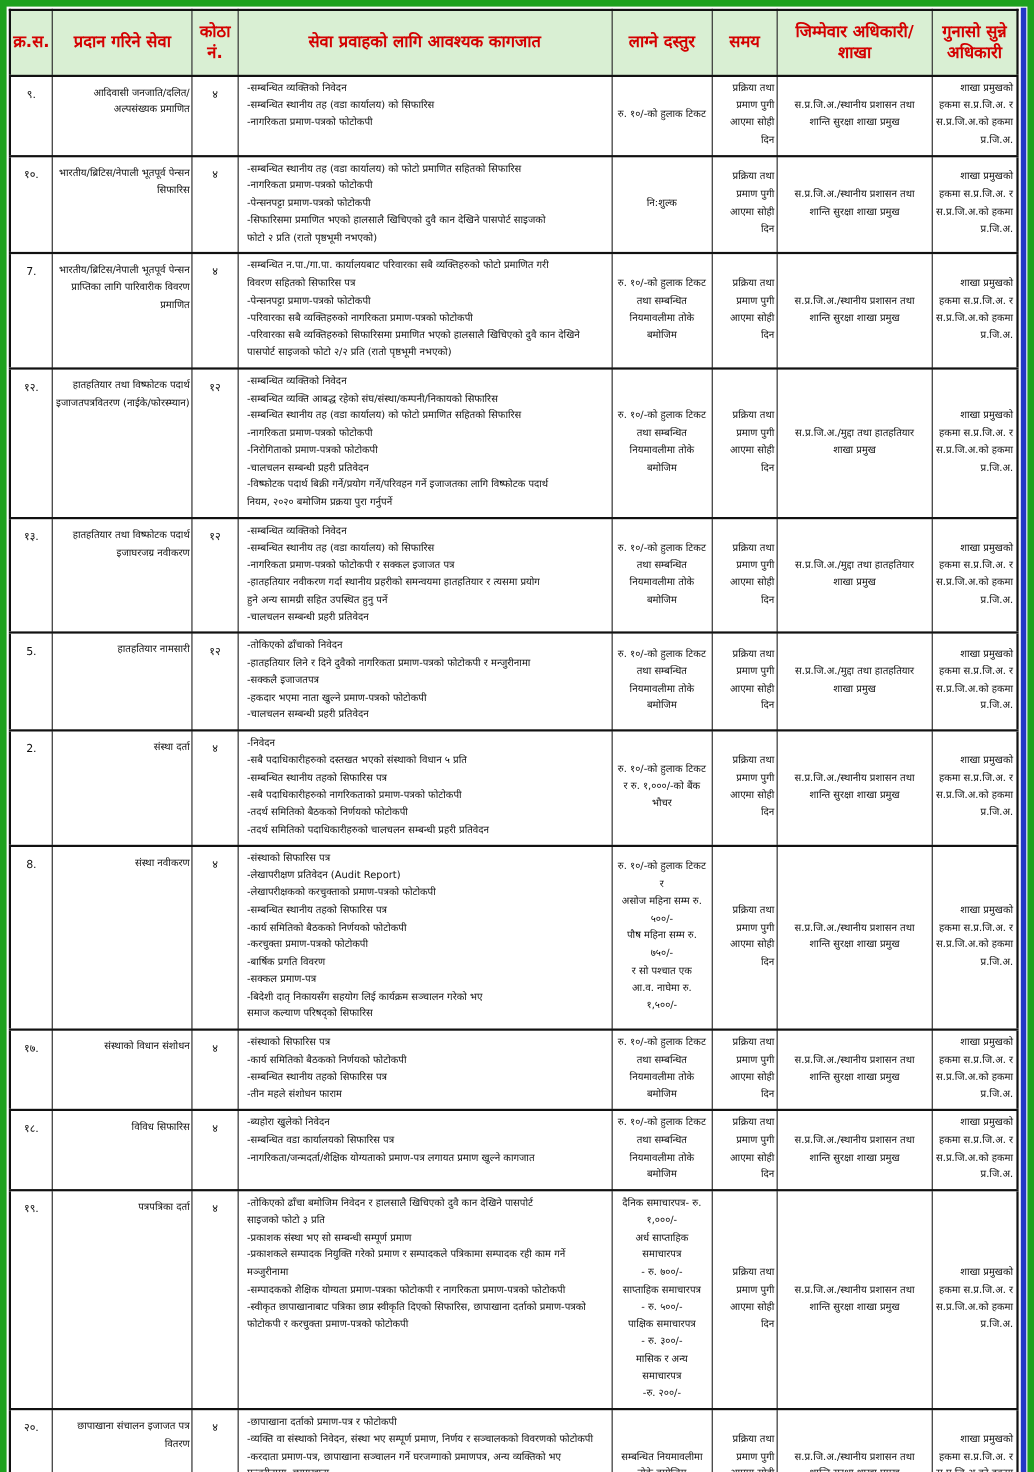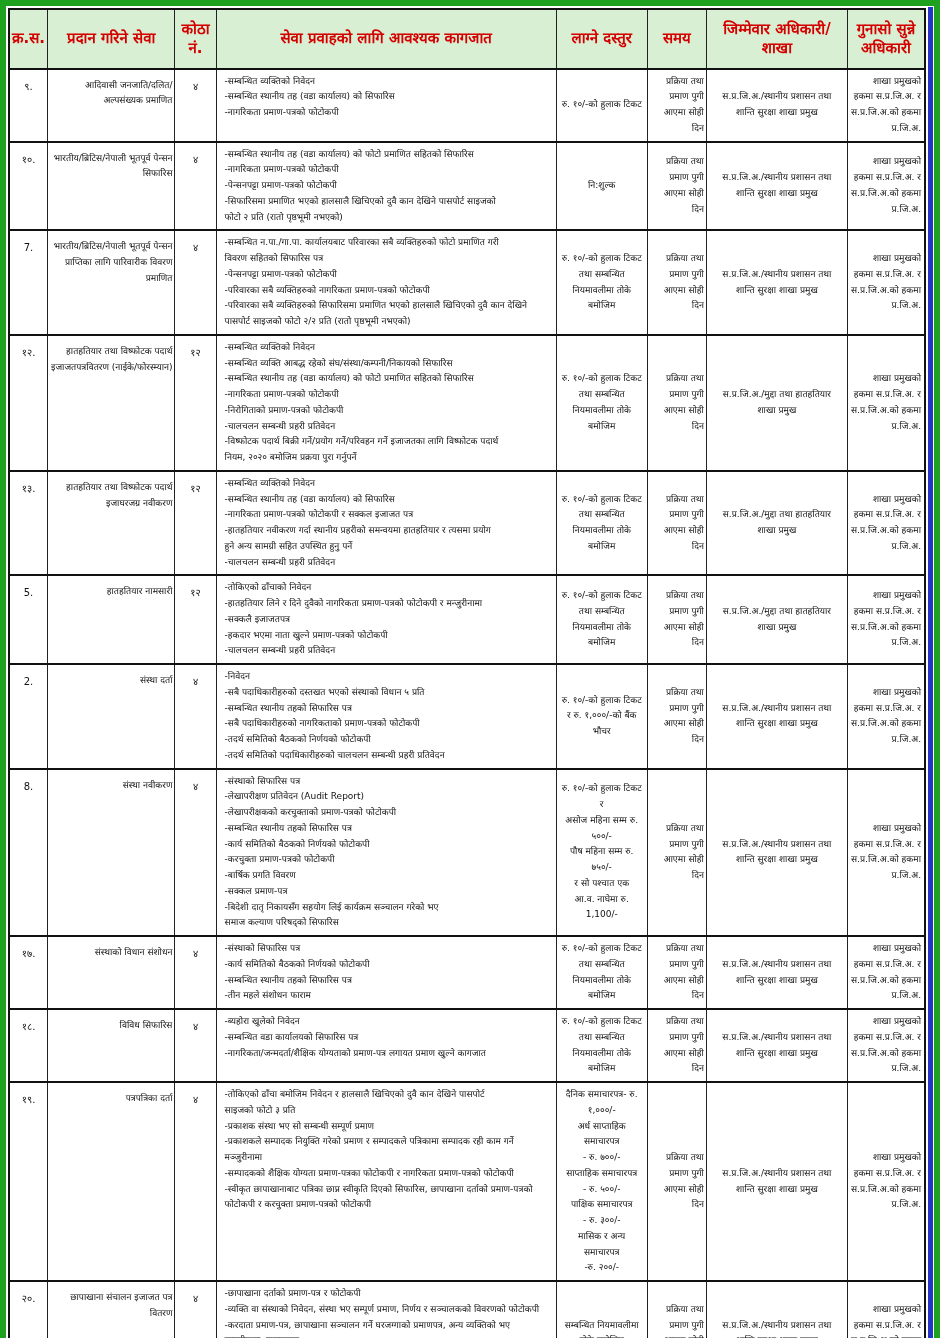--- a/index.html
+++ b/index.html
@@ -201,21 +201,21 @@
 -कार्य समितिको बैठकको निर्णयको फोटोकपी
 -करचुक्ता प्रमाण-पत्रको फोटोकपी
 -बार्षिक प्रगति विवरण
 -सक्कल प्रमाण-पत्र
 -बिदेशी दातृ निकायसँग सहयोग लिई कार्यक्रम सञ्चालन गरेको भए
   समाज कल्याण परिषद्को सिफारिस</td>
     <td class="c-fee">रु. १०/-को हुलाक टिकट र
 असोज महिना सम्म रु. ५००/-
 पौष महिना सम्म रु. ७५०/-
 र सो पश्चात एक
-आ.व. नाघेमा रु. 1,100/-</td>
+आ.व. नाघेमा रु. १,५००/-</td>
     <td class="c-time">प्रक्रिया तथा प्रमाण पुगी आएमा सोही दिन</td>
     <td class="c-officer">स.प्र.जि.अ./स्थानीय प्रशासन तथा शान्ति सुरक्षा शाखा प्रमुख</td>
     <td class="c-grievance">शाखा प्रमुखको हकमा स.प्र.जि.अ. र स.प्र.जि.अ.को हकमा प्र.जि.अ.</td>
   </tr>
 
   <tr>
     <td class="c-sn">१७.</td>
     <td class="c-service">संस्थाको विधान संशोधन</td>
     <td class="c-room">४</td>
     <td class="c-docs">-संस्थाको सिफारिस पत्र

